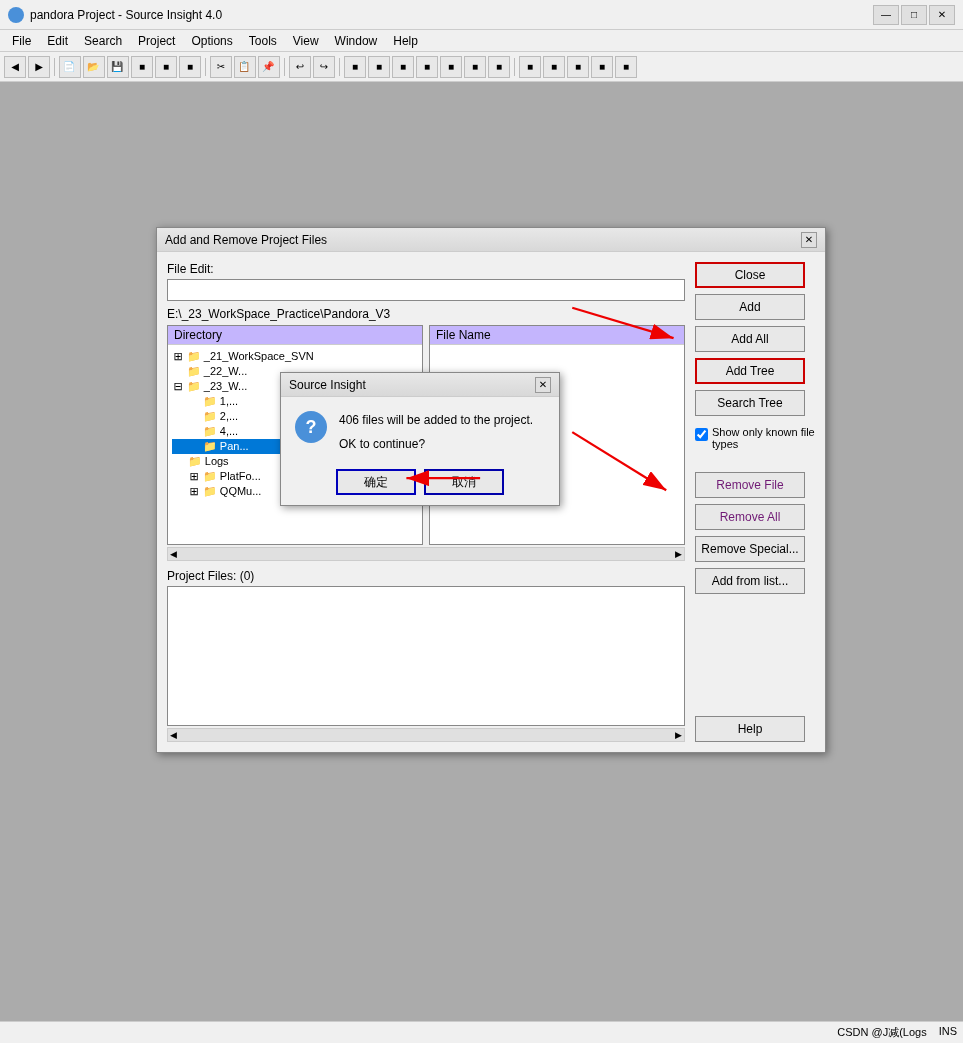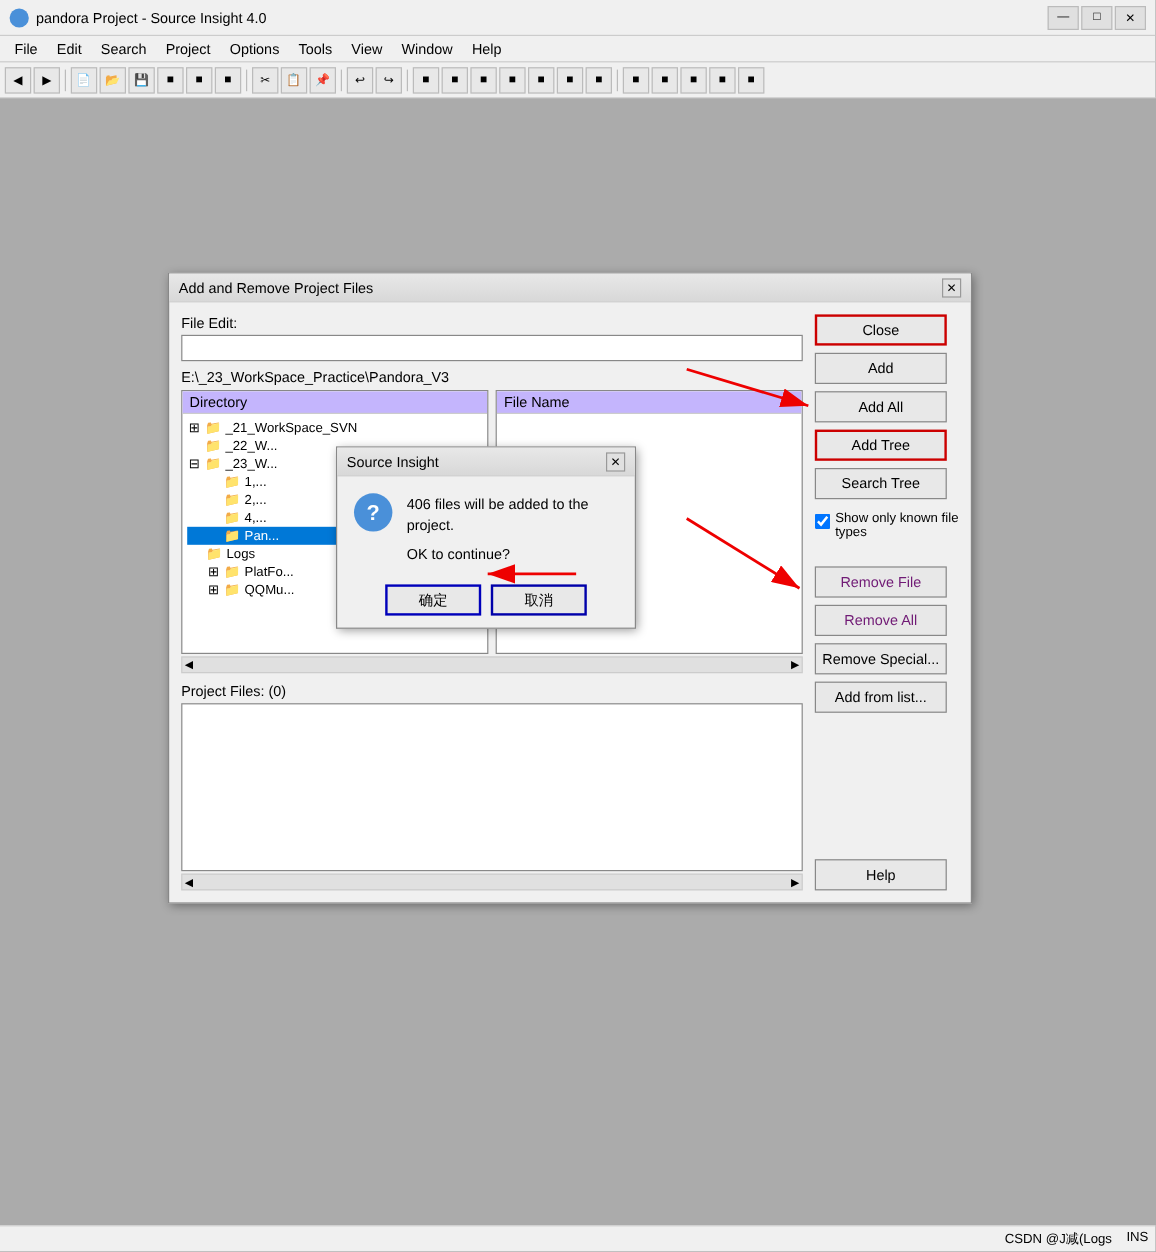--- a/index.html
+++ b/index.html
@@ -100,21 +100,21 @@
       background: #ababab;
       width: 100%;
       height: calc(100% - 82px);
       position: relative;
     }
 
     
     .dialog-main {
       position: absolute;
       top: 145px;
-      left: 140px;
+      left: 156px;
       width: 670px;
       background: #f0f0f0;
       border: 1px solid #888;
       box-shadow: 2px 2px 8px rgba(0,0,0,0.4);
     }
     .dialog-title-bar {
       background: linear-gradient(to bottom, #e8e8e8, #d8d8d8);
       height: 24px;
       display: flex;
       align-items: center;
@@ -259,21 +259,21 @@
     }
     .checkbox-row input {
       margin-top: 2px;
     }
 
     
     .dialog-confirm {
       position: absolute;
       top: 290px;
       left: 280px;
-      width: 250px;
+      width: 280px;
       background: #f0f0f0;
       border: 1px solid #888;
       box-shadow: 2px 2px 8px rgba(0,0,0,0.4);
       z-index: 100;
     }
     .dialog-confirm .dialog-title-bar {
       background: linear-gradient(to bottom, #e8e8e8, #d8d8d8);
     }
     .confirm-body {
       padding: 14px 14px 10px 14px;

